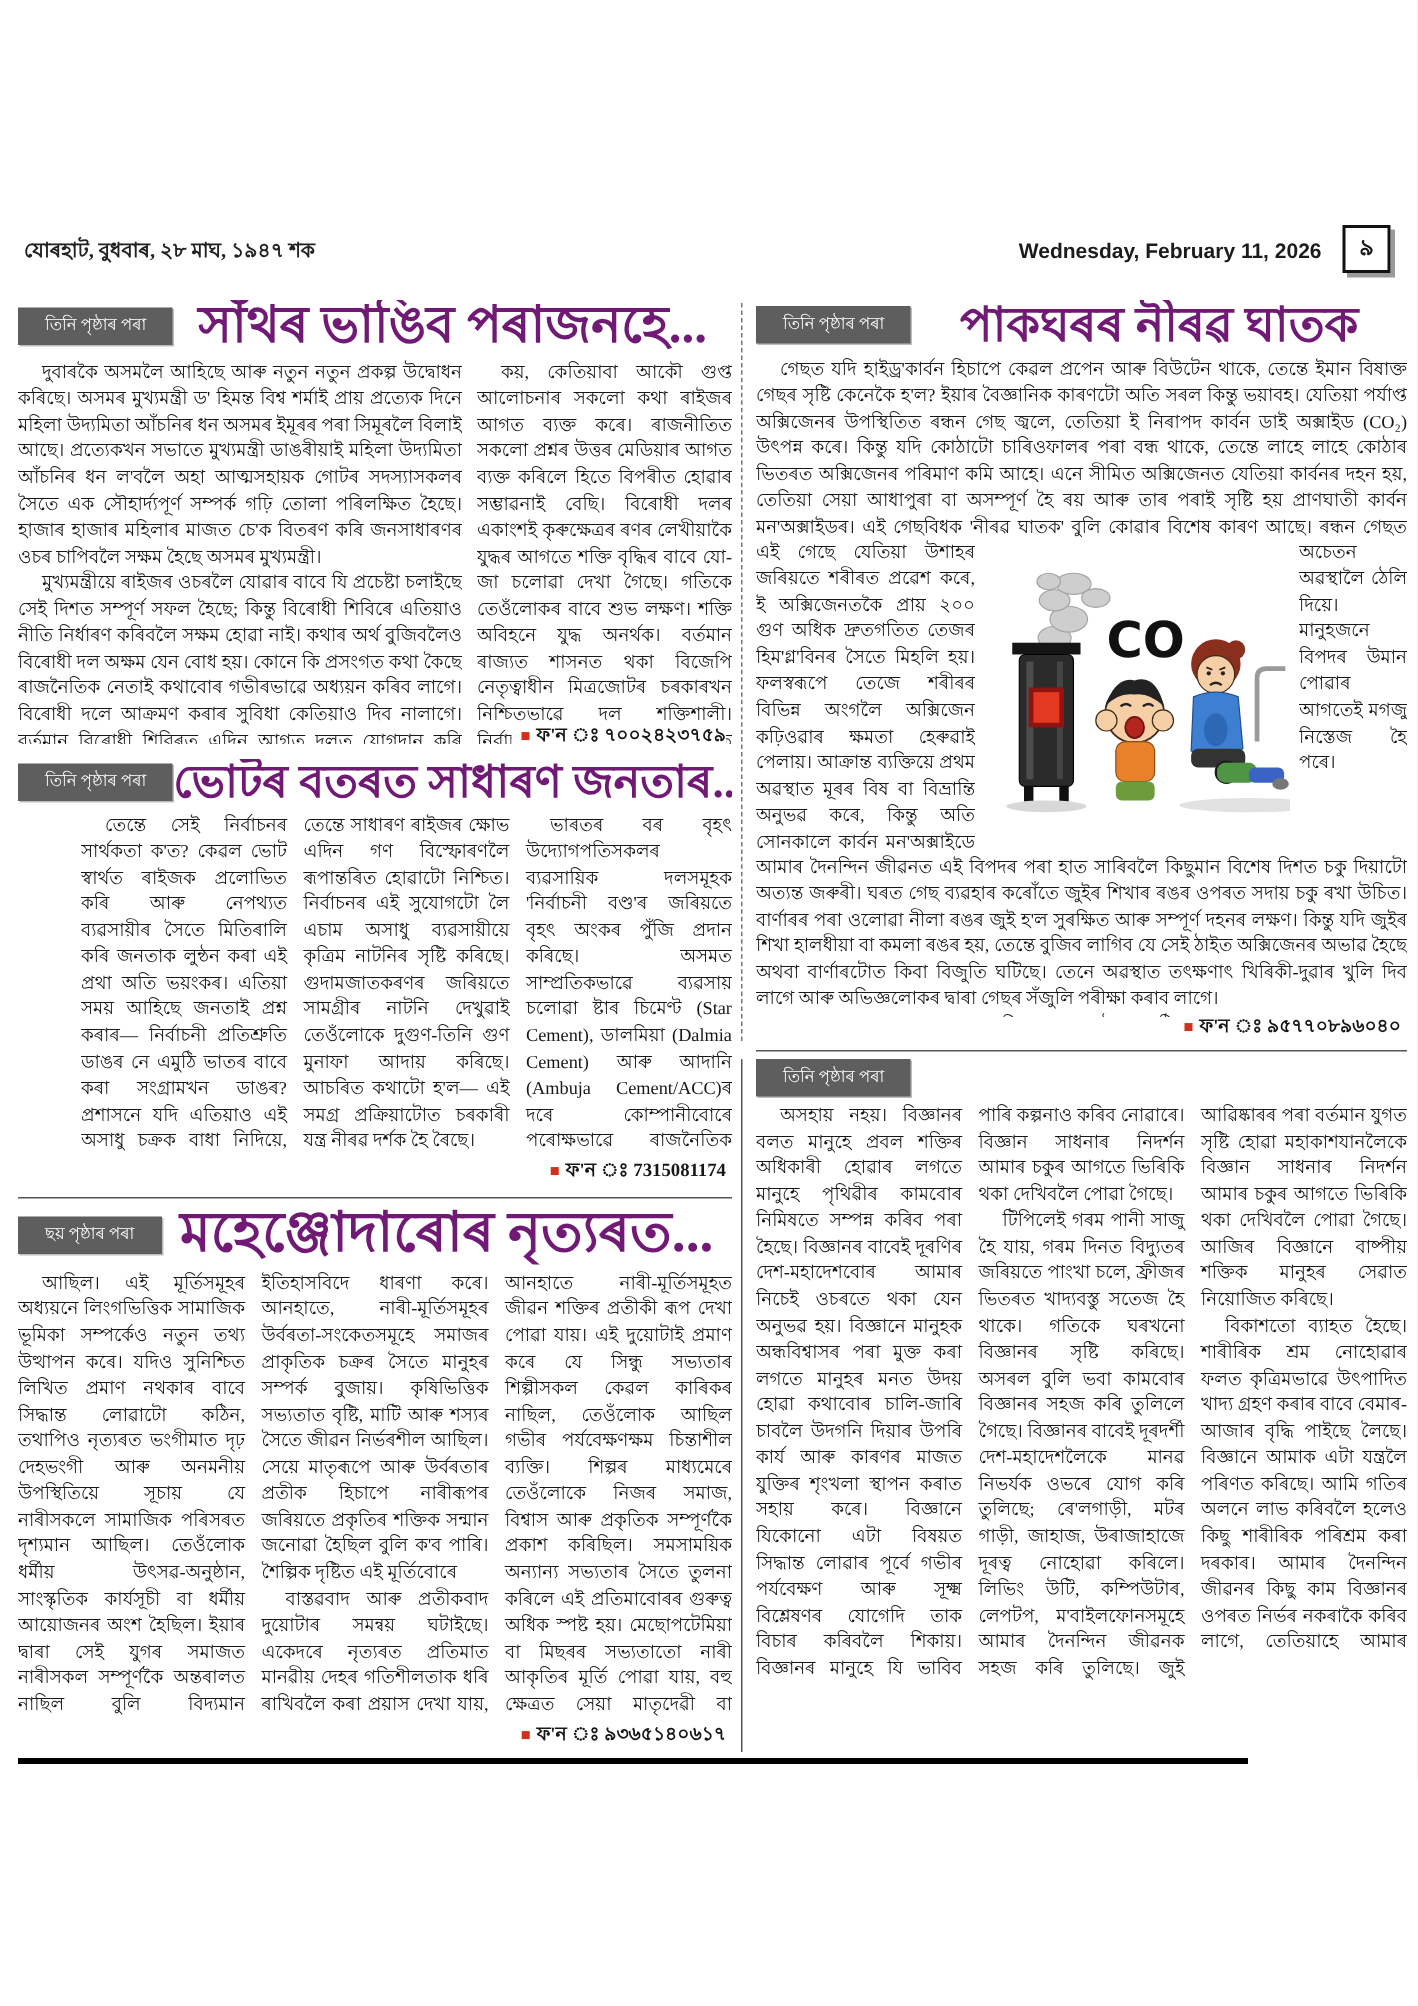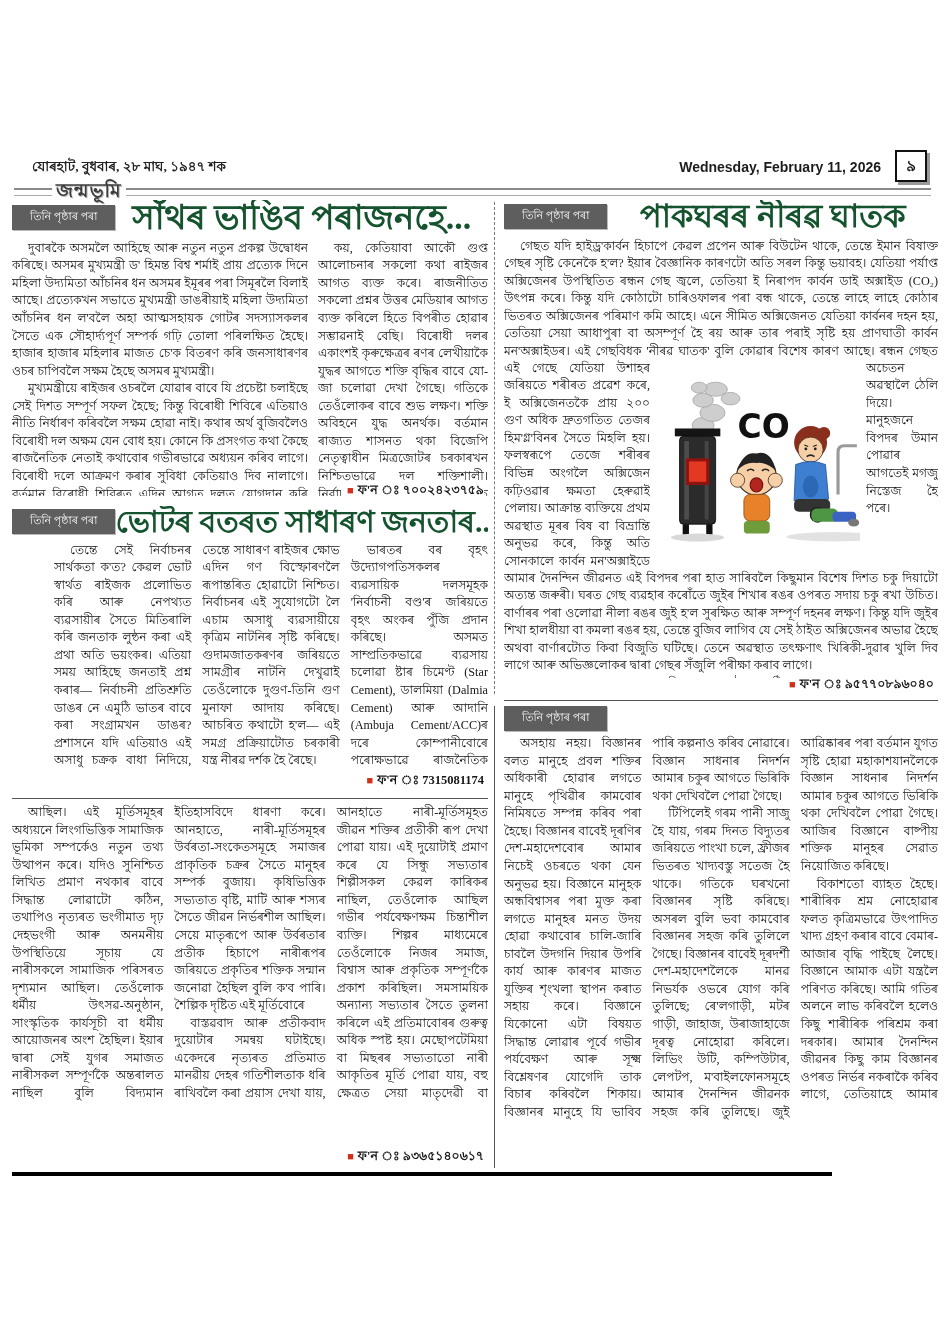--- a/index.html
+++ b/index.html
@@ -1,36 +1,36 @@
 <!DOCTYPE html>
 <html><head>
 <meta charset="utf-8">
 <style>
   html,body{margin:0;padding:0;background:#e8e8e4;}
   .page{position:relative;width:945px;height:1337px;background:#ffffff;margin:0 auto;overflow:hidden;
         font-family:"Liberation Serif","DejaVu Serif",serif;color:#161616;}
   
-  .dateline-as{position:absolute;top:156px;left:32px;font-size:13.5px;font-weight:bold;color:#222;}
+  .dateline-as{position:absolute;top:156px;left:16px;font-size:13.5px;font-weight:bold;color:#222;}
   .dateline-en{position:absolute;top:159px;right:64px;font-size:14px;font-weight:bold;
                font-family:"Liberation Sans","DejaVu Sans",sans-serif;color:#1c1c1c;}
   .pagenum-box{position:absolute;top:150px;right:18px;width:28px;height:28px;border:2px solid #111;
                box-shadow:3px 3px 0 #9a9a9a;background:#fff;text-align:center;line-height:28px;
                font-size:15px;font-weight:bold;}
   .mast-row{position:absolute;top:183px;left:14px;right:14px;height:18px;display:flex;align-items:center;}
   .rule2{height:5px;border-top:2px solid #8a8a8a;border-bottom:1px solid #aaa;}
   .rule2.short{width:38px;}
   .rule2.long{flex:1;}
   .masthead{font-size:19px;font-weight:bold;color:#3d3d3d;padding:0 4px;letter-spacing:1px;
             text-shadow:1px 1px 0 #bbb;white-space:nowrap;}
   
   .article{position:absolute;overflow:hidden;}
   .art-head{display:flex;align-items:center;margin-bottom:4px;}
   .fromlabel{background:#5e5e5e;color:#fff;font-size:11px;padding:3px 18px;white-space:nowrap;
              box-shadow:1px 1px 0 #bbb;flex:0 0 auto;}
-  .headline{flex:1;text-align:center;font-weight:bold;color:#14532d;line-height:1.05;white-space:nowrap;overflow:hidden;}
+  .headline{flex:1;text-align:center;font-weight:bold;color:#701a75;line-height:1.05;white-space:nowrap;overflow:hidden;}
   .h36{font-size:34px;} .h32{font-size:30px;} .h40{font-size:37px;} .h34{font-size:32px;}
   .body-txt{font-size:12.2px;line-height:1.44;text-align:justify;}
   .body-txt p{margin:0;text-indent:16px;}
   .cols3{column-count:3;column-gap:11px;overflow:hidden;}
   .twocol{display:flex;gap:10px;}
   .phone{position:absolute;bottom:1px;right:4px;background:#fff;font-weight:bold;font-size:12.5px;
          padding-left:6px;}
   .redsq{color:#d2301c;font-size:11px;margin-right:4px;}
   
   .vdash{position:absolute;width:0;border-left:1px dashed #777;}
@@ -44,25 +44,20 @@
   .cartoon{flex:1;}
 </style>
 </head>
 <body>
 
 <div class="page">
 
   <div class="dateline-as">যোৰহাট, বুধবাৰ, ২৮ মাঘ, ১৯৪৭ শক</div>
   <div class="dateline-en">Wednesday, February 11, 2026</div>
   <div class="pagenum-box">৯</div>
-  <div class="mast-row">
-    <div class="rule2 short"></div>
-    <div class="masthead">জন্মভূমি</div>
-    <div class="rule2 long"></div>
-  </div>
 
   <div class="vdash" style="left:494px;top:202px;height:492px;"></div>
   <div class="vsolid" style="left:494px;top:706px;height:462px;"></div>
 
   <div class="article" style="left:12px;top:200px;width:476px;height:302px;">
     <div class="art-head">
       <span class="fromlabel">তিনি পৃষ্ঠাৰ পৰা</span>
       <span class="headline h36">সাঁথৰ ভাঙিব পৰাজনহে...</span>
     </div>
     <div class="twocol body-txt" style="height:256px;overflow:hidden;">
@@ -86,20 +81,24 @@
       <p>তেন্তে সেই নিৰ্বাচনৰ সাৰ্থকতা ক'ত? কেৱল ভোট স্বাৰ্থত ৰাইজক প্ৰলোভিত কৰি আৰু নেপথ্যত ব্যৱসায়ীৰ সৈতে মিতিৰালি কৰি জনতাক লুন্ঠন কৰা এই প্ৰথা অতি ভয়ংকৰ। এতিয়া সময় আহিছে জনতাই প্ৰশ্ন কৰাৰ— নিৰ্বাচনী প্ৰতিশ্ৰুতি ডাঙৰ নে এমুঠি ভাতৰ বাবে কৰা সংগ্ৰামখন ডাঙৰ? প্ৰশাসনে যদি এতিয়াও এই অসাধু চক্ৰক বাধা নিদিয়ে, তেন্তে সাধাৰণ ৰাইজৰ ক্ষোভ এদিন গণ বিস্ফোৰণলৈ ৰূপান্তৰিত হোৱাটো নিশ্চিত। নিৰ্বাচনৰ এই সুযোগটো লৈ এচাম অসাধু ব্যৱসায়ীয়ে কৃত্ৰিম নাটনিৰ সৃষ্টি কৰিছে। গুদামজাতকৰণৰ জৰিয়তে সামগ্ৰীৰ নাটনি দেখুৱাই তেওঁলোকে দুগুণ-তিনি গুণ মুনাফা আদায় কৰিছে। আচৰিত কথাটো হ'ল— এই সমগ্ৰ প্ৰক্ৰিয়াটোত চৰকাৰী যন্ত্ৰ নীৰৱ দৰ্শক হৈ ৰৈছে।</p>
       <p>ভাৰতৰ বৰ বৃহৎ উদ্যোগপতিসকলৰ ব্যৱসায়িক দলসমূহক 'নিৰ্বাচনী বণ্ড'ৰ জৰিয়তে বৃহৎ অংকৰ পুঁজি প্ৰদান কৰিছে। অসমত সাম্প্ৰতিকভাৱে ব্যৱসায় চলোৱা ষ্টাৰ চিমেণ্ট (Star Cement), ডালমিয়া (Dalmia Cement) আৰু আদানি (Ambuja Cement/ACC)ৰ দৰে কোম্পানীবোৰে পৰোক্ষভাৱে ৰাজনৈতিক দলসমূহৰ তহবিলত এনেদৰে ধন যোগান ধৰাৰ অভিযোগ উত্থাপিত হৈছে। অভিযোগ অনুসৰি, এই বৃহৎ অংকৰ 'দান' বা পুঁজিৰ বিনিময়ত চৰকাৰে এই কোম্পানীবোৰক বজাৰত একচেটিয়া আধিপত্য বিস্তাৰ কৰাৰ অলিখিত সুযোগ দিয়ে। ইয়াৰ ফলত তেওঁলোকে নিজৰ ইচ্ছামতে চিমেণ্ট আৰু লোহাৰ দাম বঢ়াই সাধাৰণ মানুহক কোঙা কৰি পেলায়। সেয়ে, এই 'সুবিধাবাদী মিতিৰালি'ৰ বাবেই সাধাৰণ জনতাৰ 'ঘৰ সজাৰ সপোন' আজি দুখ-দুশ্চিন্তাৰ কাৰণ হৈ পৰিছে।</p>
 
     </div>
     <div class="phone"><span class="redsq">■</span><span>ফ'ন ঃ 7315081174</span></div>
   </div>
 
   <div class="hline" style="left:12px;top:798px;width:476px;"></div>
 
   <div class="article" style="left:12px;top:804px;width:476px;height:364px;">
+    <div class="art-head">
+      <span class="fromlabel">ছয় পৃষ্ঠাৰ পৰা</span>
+      <span class="headline h40">মহেঞ্জোদাৰোৰ নৃত্যৰত...</span>
+    </div>
     <div class="cols3 body-txt" style="height:306px;">
       <p>আছিল। এই মূৰ্তিসমূহৰ অধ্যয়নে লিংগভিত্তিক সামাজিক ভূমিকা সম্পৰ্কেও নতুন তথ্য উত্থাপন কৰে। যদিও সুনিশ্চিত লিখিত প্ৰমাণ নথকাৰ বাবে সিদ্ধান্ত লোৱাটো কঠিন, তথাপিও নৃত্যৰত ভংগীমাত দৃঢ় দেহভংগী আৰু অনমনীয় উপস্থিতিয়ে সূচায় যে নাৰীসকলে সামাজিক পৰিসৰত দৃশ্যমান আছিল। তেওঁলোক ধৰ্মীয় উৎসৱ-অনুষ্ঠান, সাংস্কৃতিক কাৰ্যসূচী বা ধৰ্মীয় আয়োজনৰ অংশ হৈছিল। ইয়াৰ দ্বাৰা সেই যুগৰ সমাজত নাৰীসকল সম্পূৰ্ণকৈ অন্তৰালত নাছিল বুলি বিদ্যমান ইতিহাসবিদে ধাৰণা কৰে। আনহাতে, নাৰী-মূৰ্তিসমূহৰ উৰ্বৰতা-সংকেতসমূহে সমাজৰ প্ৰাকৃতিক চক্ৰৰ সৈতে মানুহৰ সম্পৰ্ক বুজায়। কৃষিভিত্তিক সভ্যতাত বৃষ্টি, মাটি আৰু শস্যৰ সৈতে জীৱন নিৰ্ভৰশীল আছিল। সেয়ে মাতৃৰূপে আৰু উৰ্বৰতাৰ প্ৰতীক হিচাপে নাৰীৰূপৰ জৰিয়তে প্ৰকৃতিৰ শক্তিক সন্মান জনোৱা হৈছিল বুলি ক'ব পাৰি। শৈল্পিক দৃষ্টিত এই মূৰ্তিবোৰে</p>
       <p>বাস্তৱবাদ আৰু প্ৰতীকবাদ দুয়োটাৰ সমন্বয় ঘটাইছে। একেদৰে নৃত্যৰত প্ৰতিমাত মানৱীয় দেহৰ গতিশীলতাক ধৰি ৰাখিবলৈ কৰা প্ৰয়াস দেখা যায়, আনহাতে নাৰী-মূৰ্তিসমূহত জীৱন শক্তিৰ প্ৰতীকী ৰূপ দেখা পোৱা যায়। এই দুয়োটাই প্ৰমাণ কৰে যে সিন্ধু সভ্যতাৰ শিল্পীসকল কেৱল কাৰিকৰ নাছিল, তেওঁলোক আছিল গভীৰ পৰ্যবেক্ষণক্ষম চিন্তাশীল ব্যক্তি। শিল্পৰ মাধ্যমেৰে তেওঁলোকে নিজৰ সমাজ, বিশ্বাস আৰু প্ৰকৃতিক সম্পূৰ্ণকৈ প্ৰকাশ কৰিছিল। সমসাময়িক অন্যান্য সভ্যতাৰ সৈতে তুলনা কৰিলে এই প্ৰতিমাবোৰৰ গুৰুত্ব অধিক স্পষ্ট হয়। মেছোপটেমিয়া বা মিছৰৰ সভ্যতাতো নাৰী আকৃতিৰ মূৰ্তি পোৱা যায়, বহু ক্ষেত্ৰত সেয়া মাতৃদেৱী বা উৰ্বৰতাৰ প্ৰতীক হিচাপে ব্যৱহৃত হৈছিল। সিন্ধু সভ্যতাৰ মূৰ্তিবোৰো সেই বিশ্বব্যাপী প্ৰাচীন ধাৰাৰ অংশ আছিল।</p>
 
     </div>
     <div class="phone"><span class="redsq">■</span><span>ফ'ন ঃ ৯৩৬৫১৪০৬১৭</span></div>
   </div>
 
   <div class="article" style="left:504px;top:200px;width:434px;height:496px;">
     <div class="art-head">

